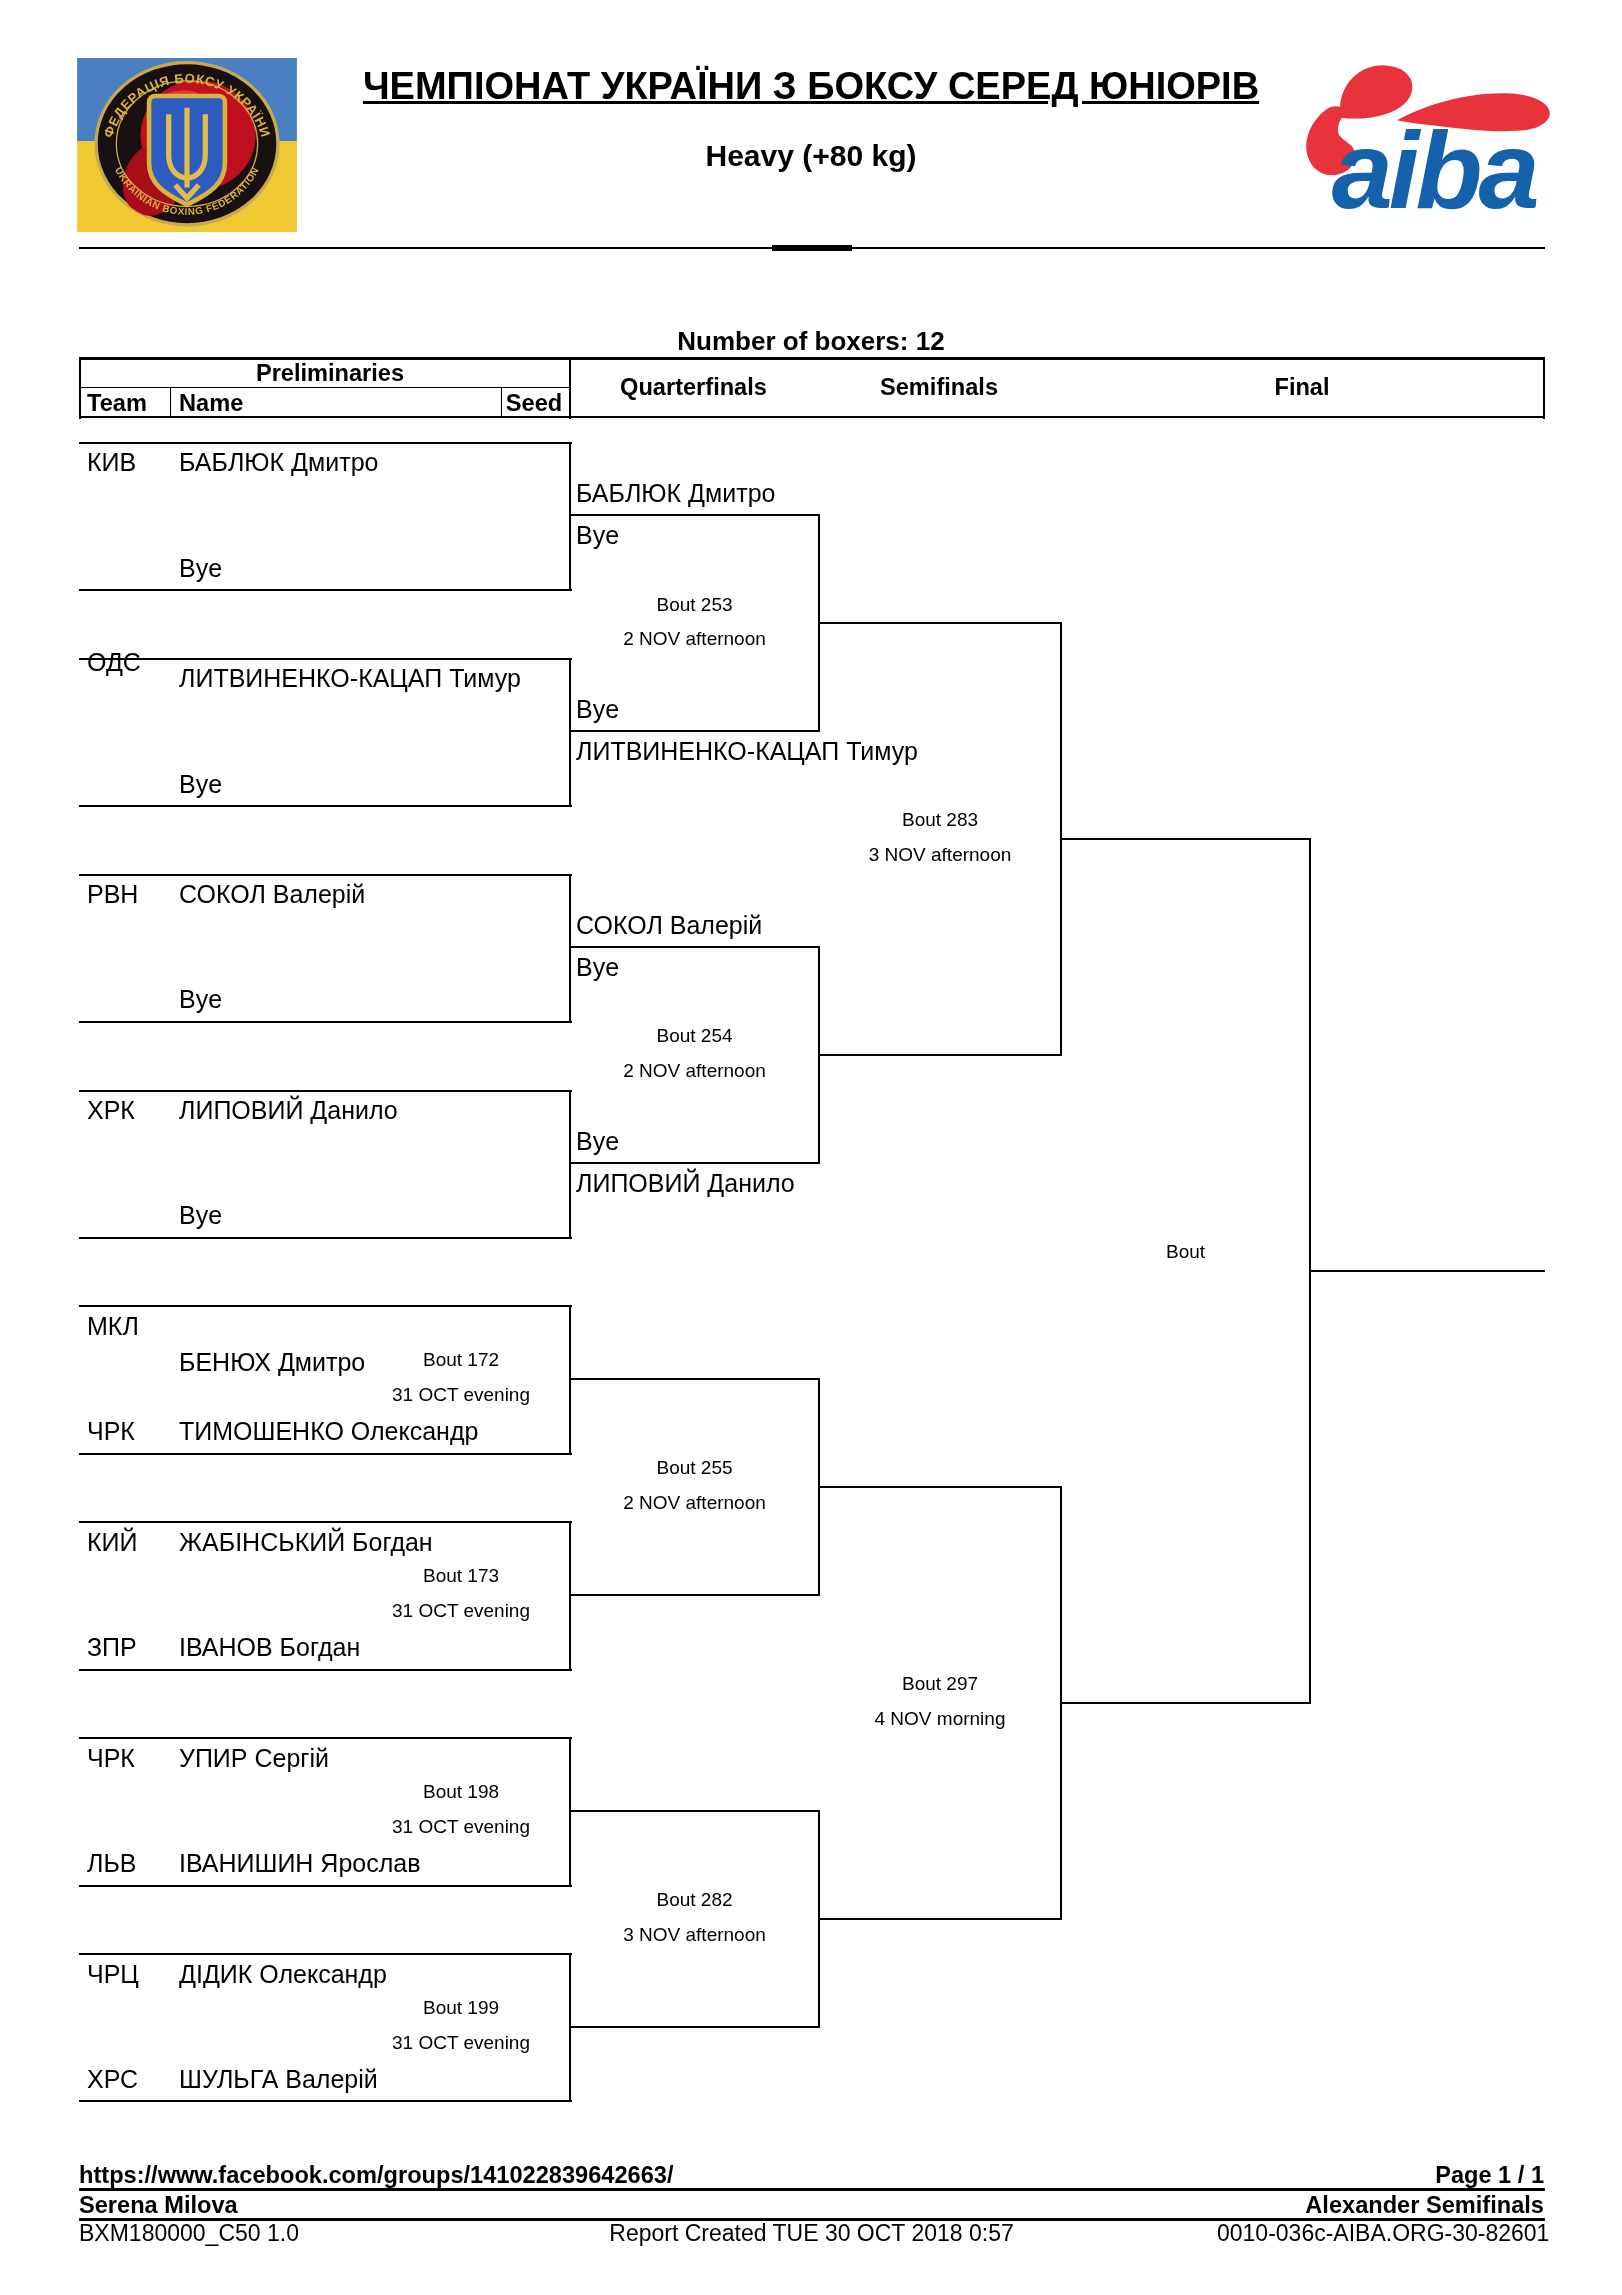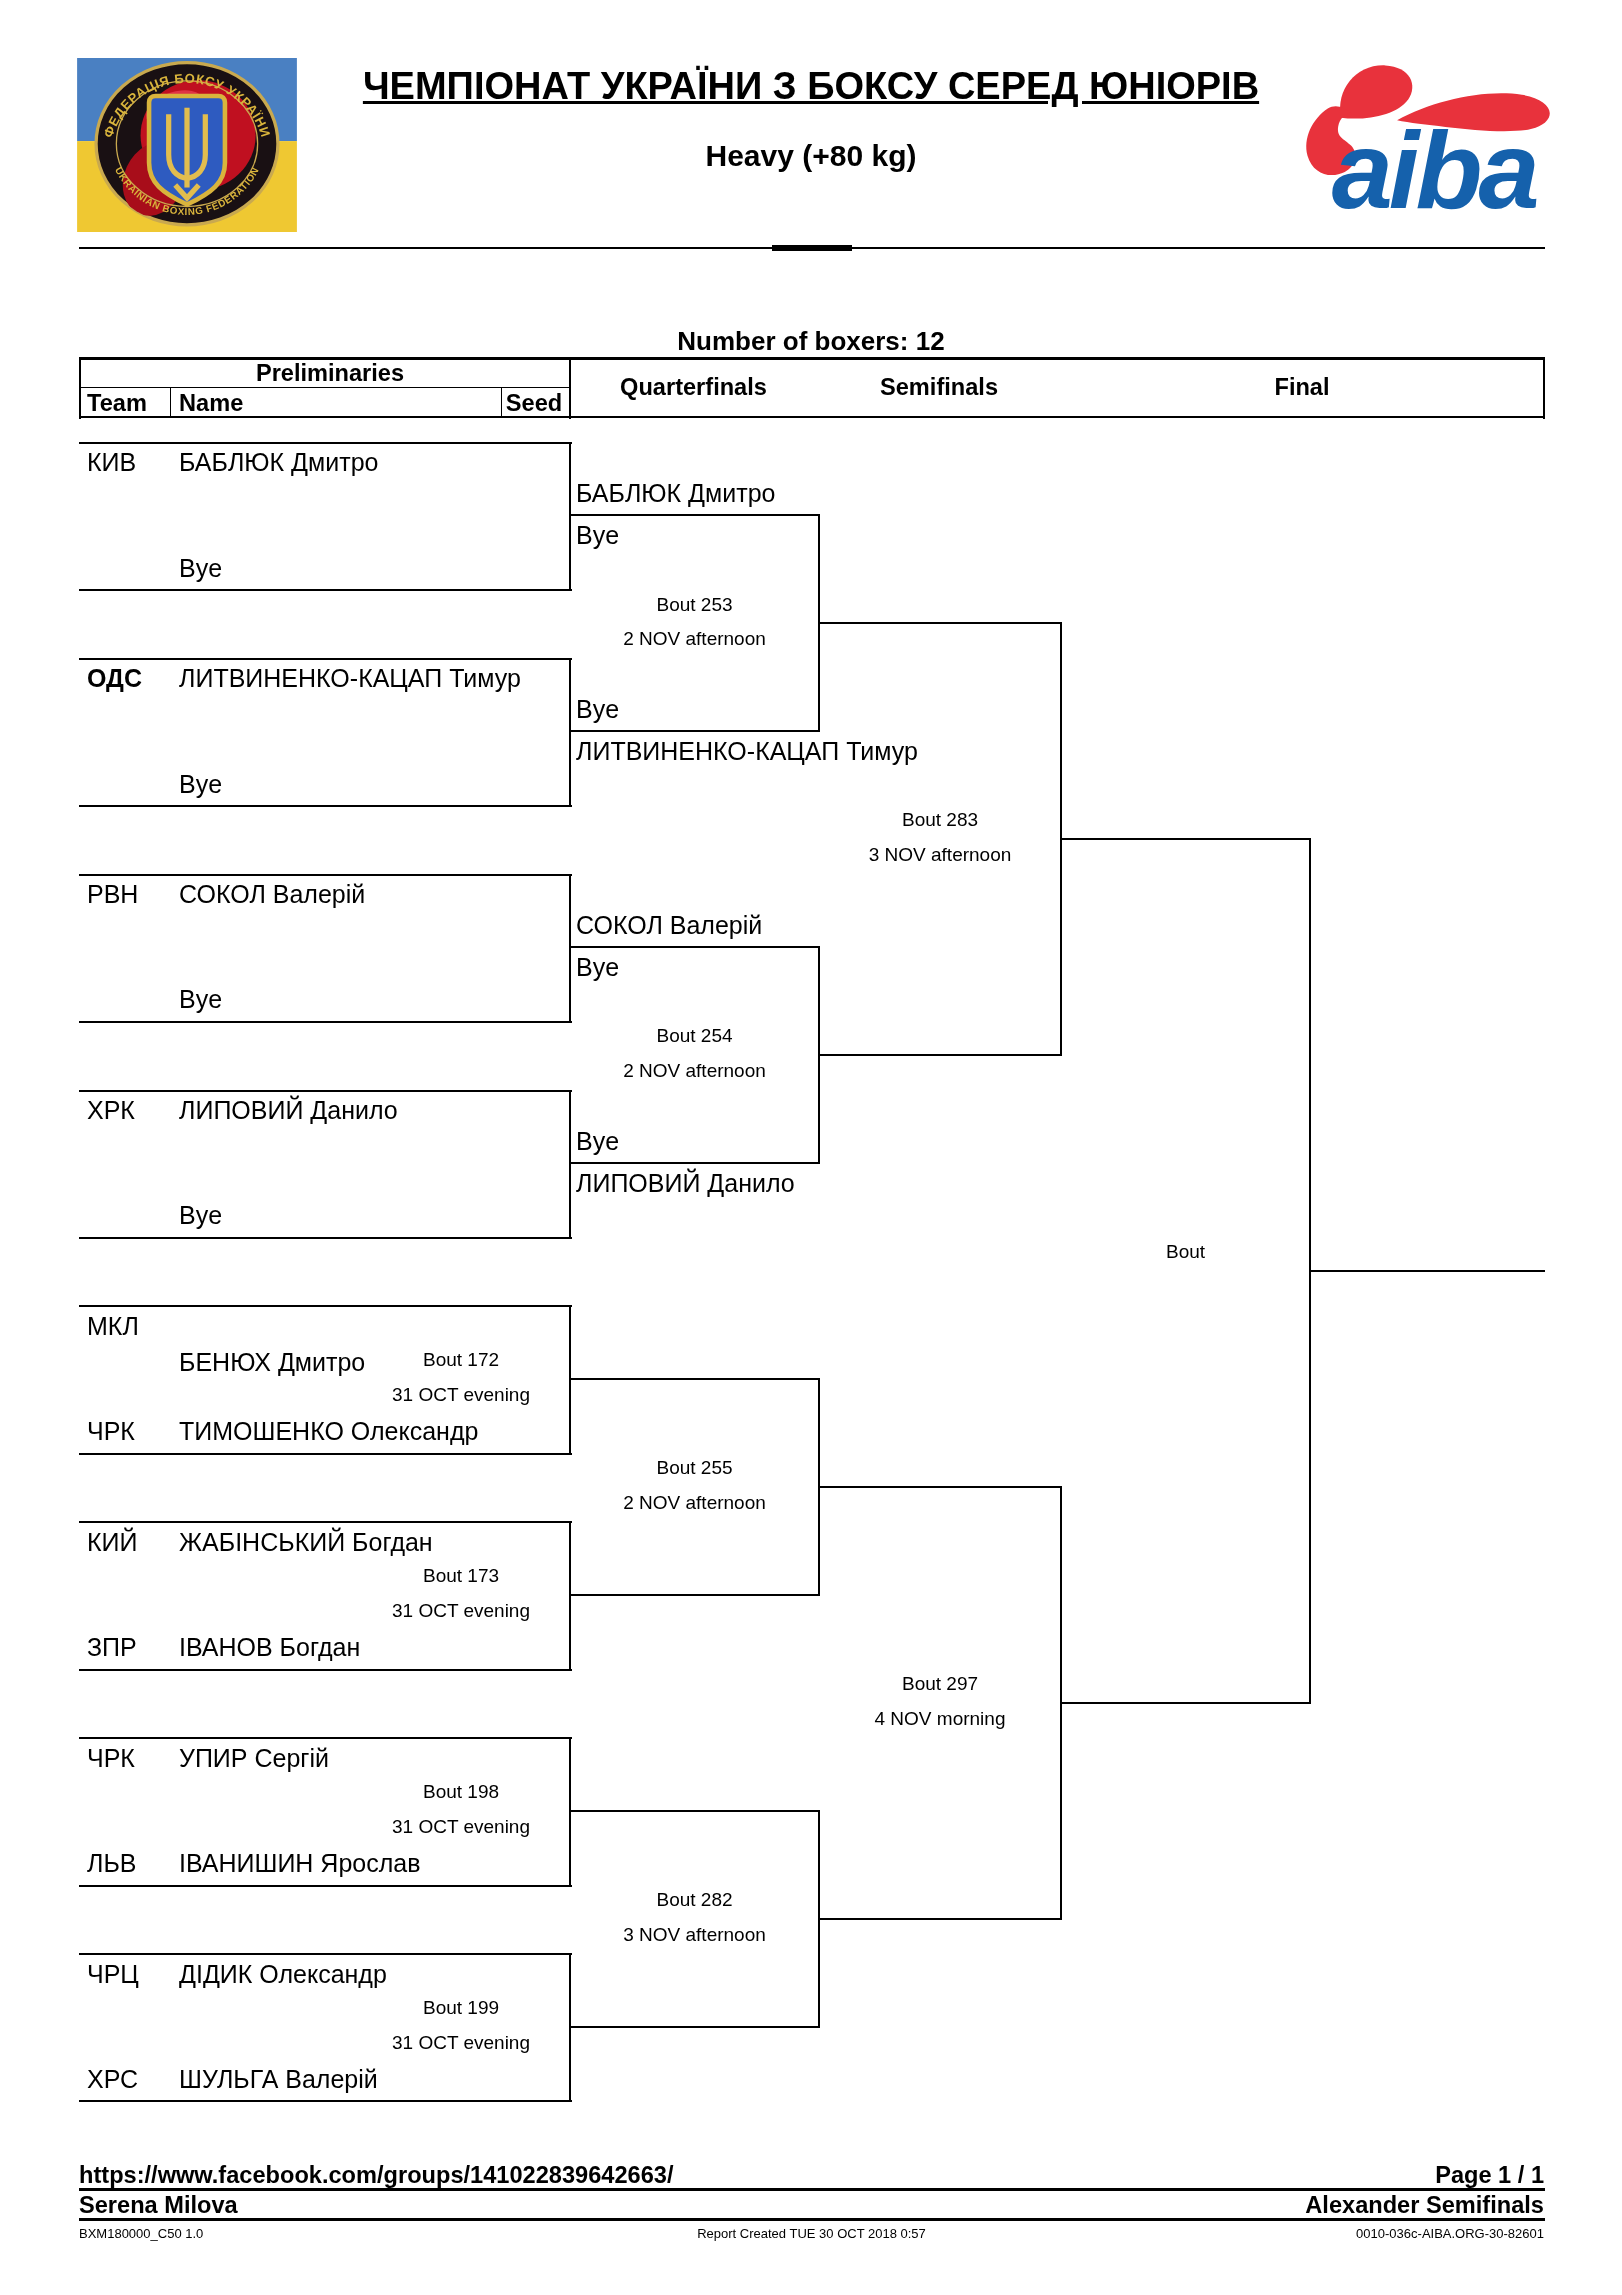--- a/index.html
+++ b/index.html
@@ -10,21 +10,21 @@
   .ctr{text-align:center;}
   .rt{text-align:right;}
   .title{font-size:38px;line-height:42px;text-decoration:underline;}
   .h2{font-size:30px;line-height:34px;}
   .h3{font-size:27.5px;line-height:31px;}
   .h4{font-size:26px;line-height:30px;}
   .colhead{font-size:23.6px;line-height:29px;}
   .name{font-size:25px;line-height:29px;}
   .bout{font-size:19px;line-height:21.6px;}
   .fmain{font-size:23.6px;line-height:25px;}
-  .fsmall{font-size:13px;line-height:19.6px;}
+  .fsmall{font-size:23px;line-height:19.6px;}
   .hline{position:absolute;background:#000;height:2px;}
   .vline{position:absolute;background:#000;width:2px;}
   .thin{height:1.3px;}
   svg text{font-family:"Liberation Sans", sans-serif;}
 </style>
 </head>
 <body>
 
 <div id="page">
 
@@ -137,21 +137,21 @@
 
   <div class="hline" style="left:1060px;top:838px;width:251px;"></div>
   <div class="hline" style="left:1060px;top:1702px;width:251px;"></div>
   <div class="vline" style="left:1309px;top:838px;height:866px;"></div>
   <div class="hline" style="left:1309px;top:1270px;width:236px;"></div>
 
   <div class="txt name" style="left:87px;top:448px;">КИВ</div>
   <div class="txt name" style="left:179px;top:448px;">БАБЛЮК Дмитро</div>
   <div class="txt name" style="left:179px;top:554px;">Bye</div>
 
-  <div class="txt name" style="left:87px;top:664px;font-weight:bold;">ОДС</div>
+  <div class="txt name" style="left:87px;top:648px;">ОДС</div>
   <div class="txt name" style="left:179px;top:664px;">ЛИТВИНЕНКО-КАЦАП Тимур</div>
   <div class="txt name" style="left:179px;top:770px;">Bye</div>
 
   <div class="txt name" style="left:87px;top:880px;">РВН</div>
   <div class="txt name" style="left:179px;top:880px;">СОКОЛ Валерій</div>
   <div class="txt name" style="left:179px;top:985px;">Bye</div>
 
   <div class="txt name" style="left:87px;top:1096px;">ХРК</div>
   <div class="txt name" style="left:179px;top:1096px;">ЛИПОВИЙ Данило</div>
   <div class="txt name" style="left:179px;top:1201px;">Bye</div>

